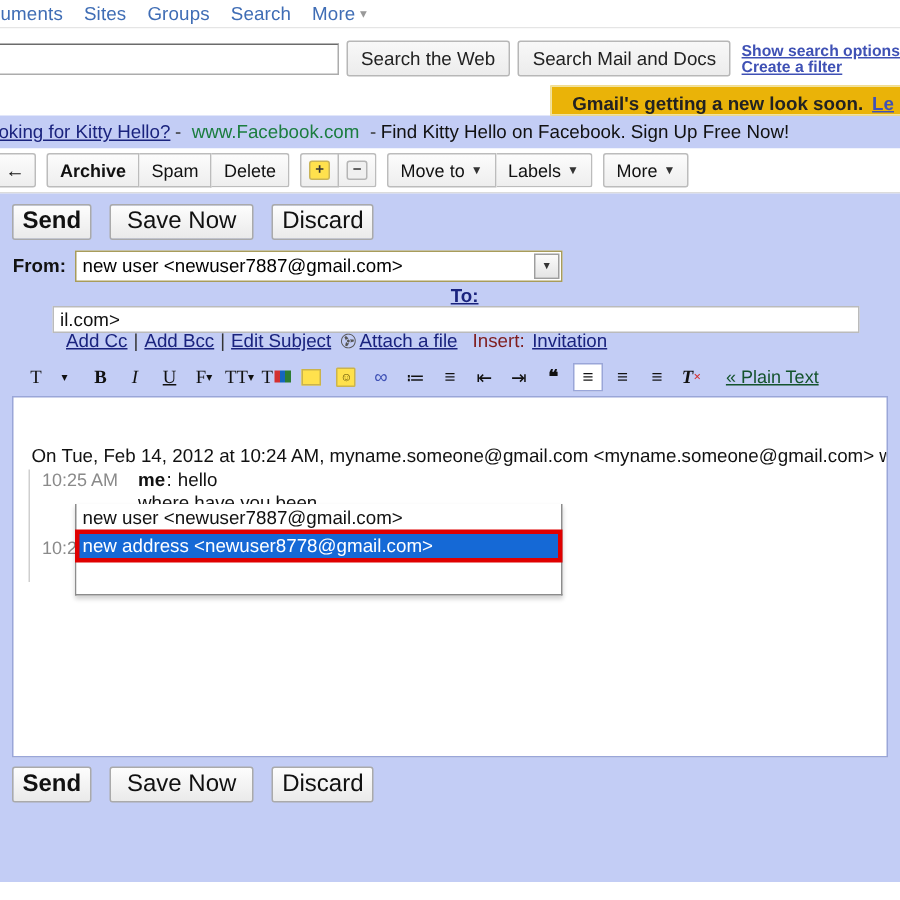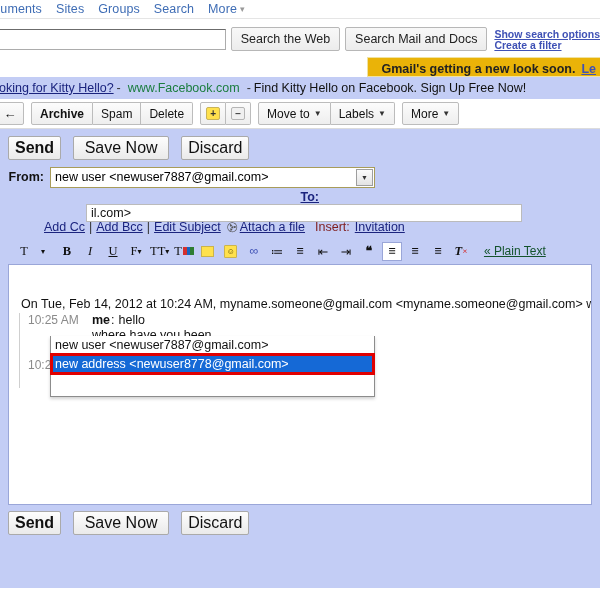--- a/index.html
+++ b/index.html
@@ -237,21 +237,21 @@
     background: linear-gradient(#fbfbfb, #e4e4e4);
     border: 1px solid #9e9e9e;
     display: flex;
     align-items: center;
     justify-content: center;
     font-size: 7px;
     color: #333;
   }
   .to-row { margin-top: 2px; flex-direction: column; }
   .to-input {
-    width: 436px;
+    width: 538px;
     height: 21px;
     background: #fff;
     border: 1px solid #bbb;
     font-size: 12.5px;
     padding-left: 4px;
     font-family: "Liberation Sans", sans-serif;
     outline: none;
     color: #111;
   }
 

